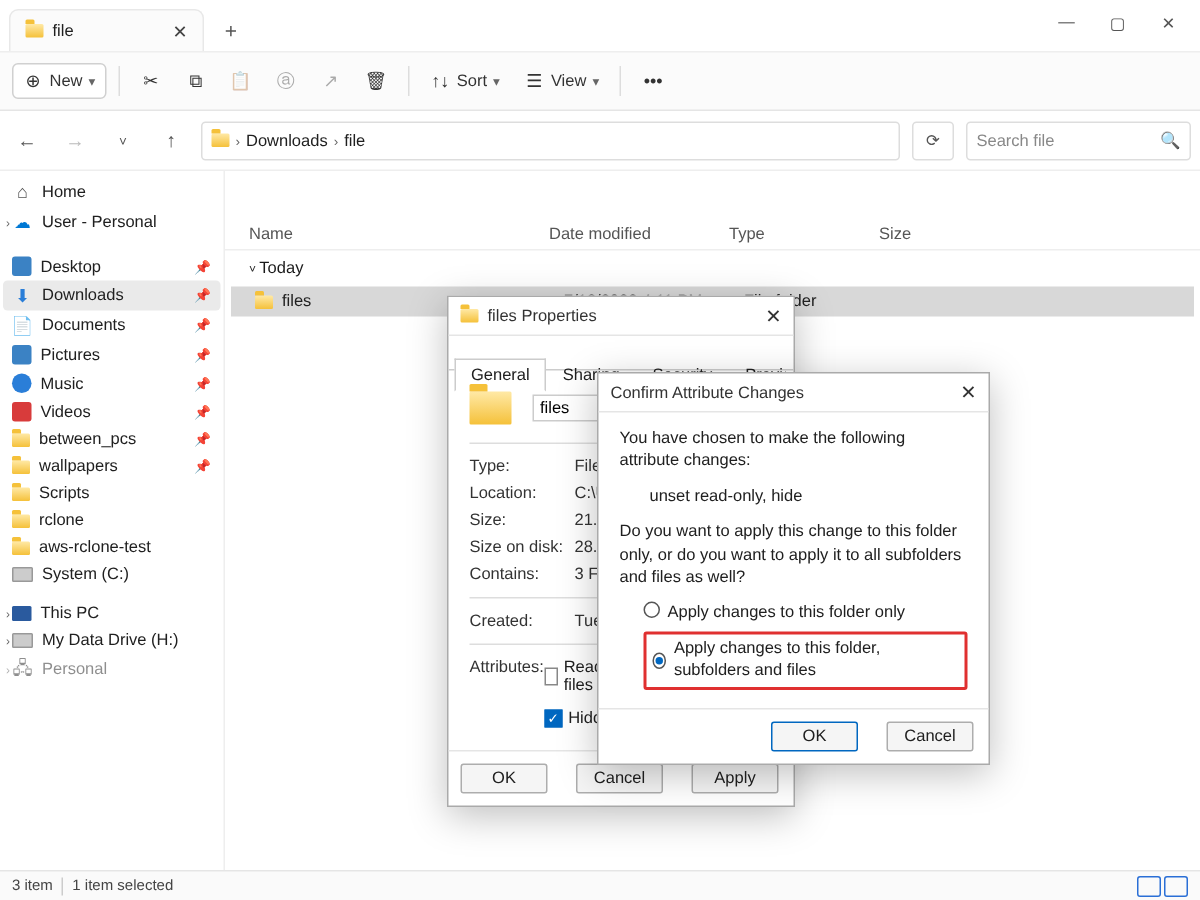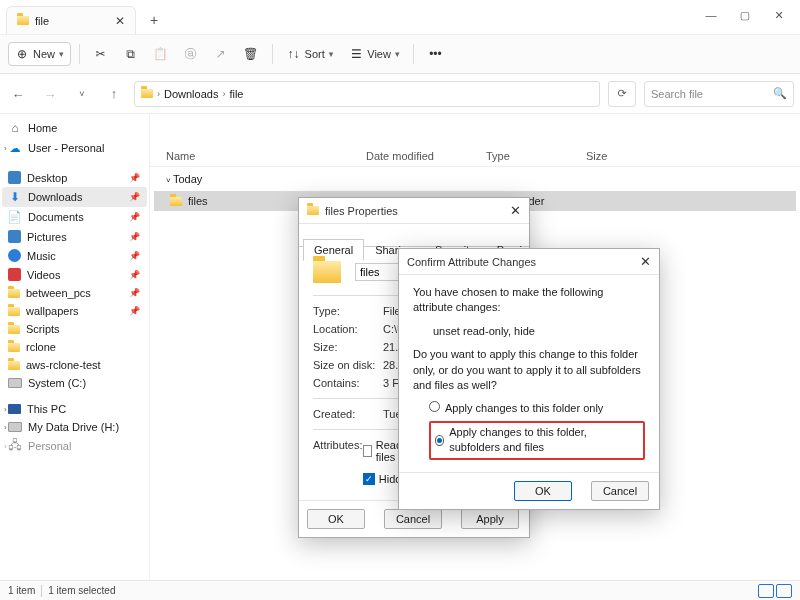--- a/index.html
+++ b/index.html
@@ -243,21 +243,21 @@
     <div class="filerow">
       <span class="icon-folder sm" style="margin-right:6px"></span>
       <div style="width:188px">files</div>
       <div style="width:120px">7/18/2023 4:11 PM</div>
       <div style="width:100px">File folder</div>
     </div>
   </div>
 </div>
 
 <div class="statusbar">
-  <span>1 item</span>
+  <span>3 item</span>
   <span class="sep2"></span>
   <span>1 item selected</span>
   <div class="viewicons">
     <div></div>
     <div></div>
   </div>
 </div>
 
 <div class="dialog" style="left:298px; top:197px; width:232px;">
   <div class="dlg-title">

